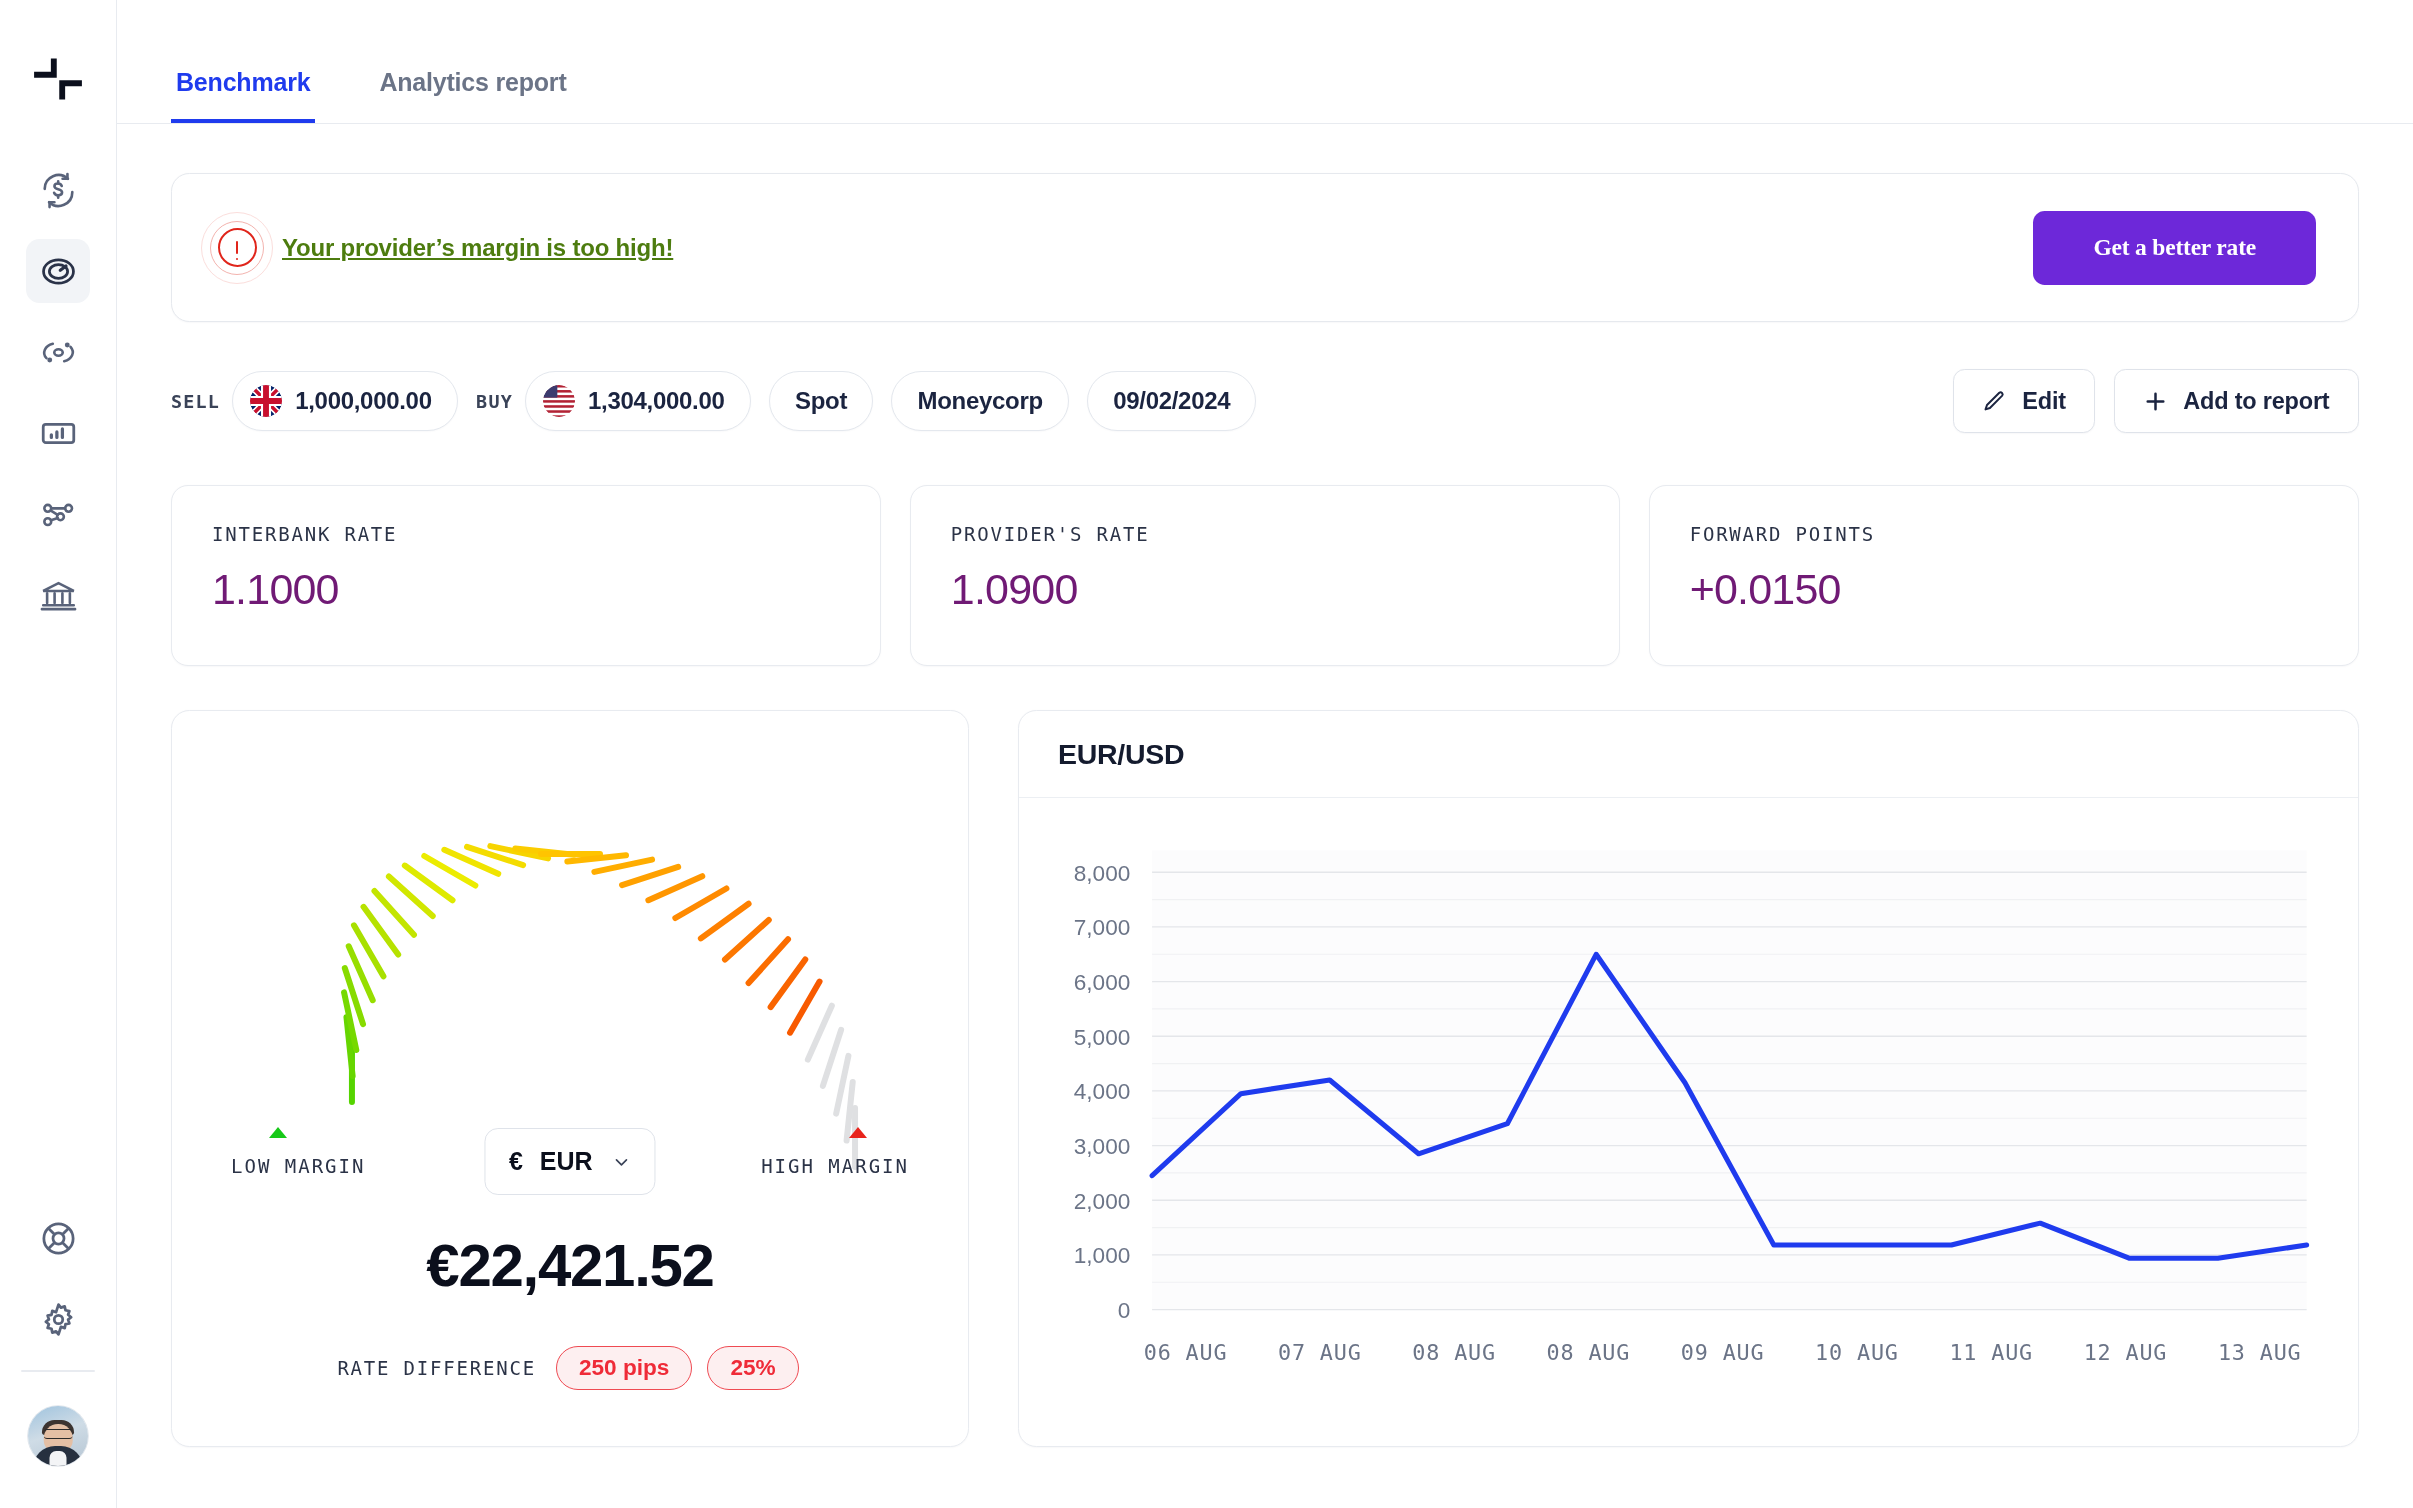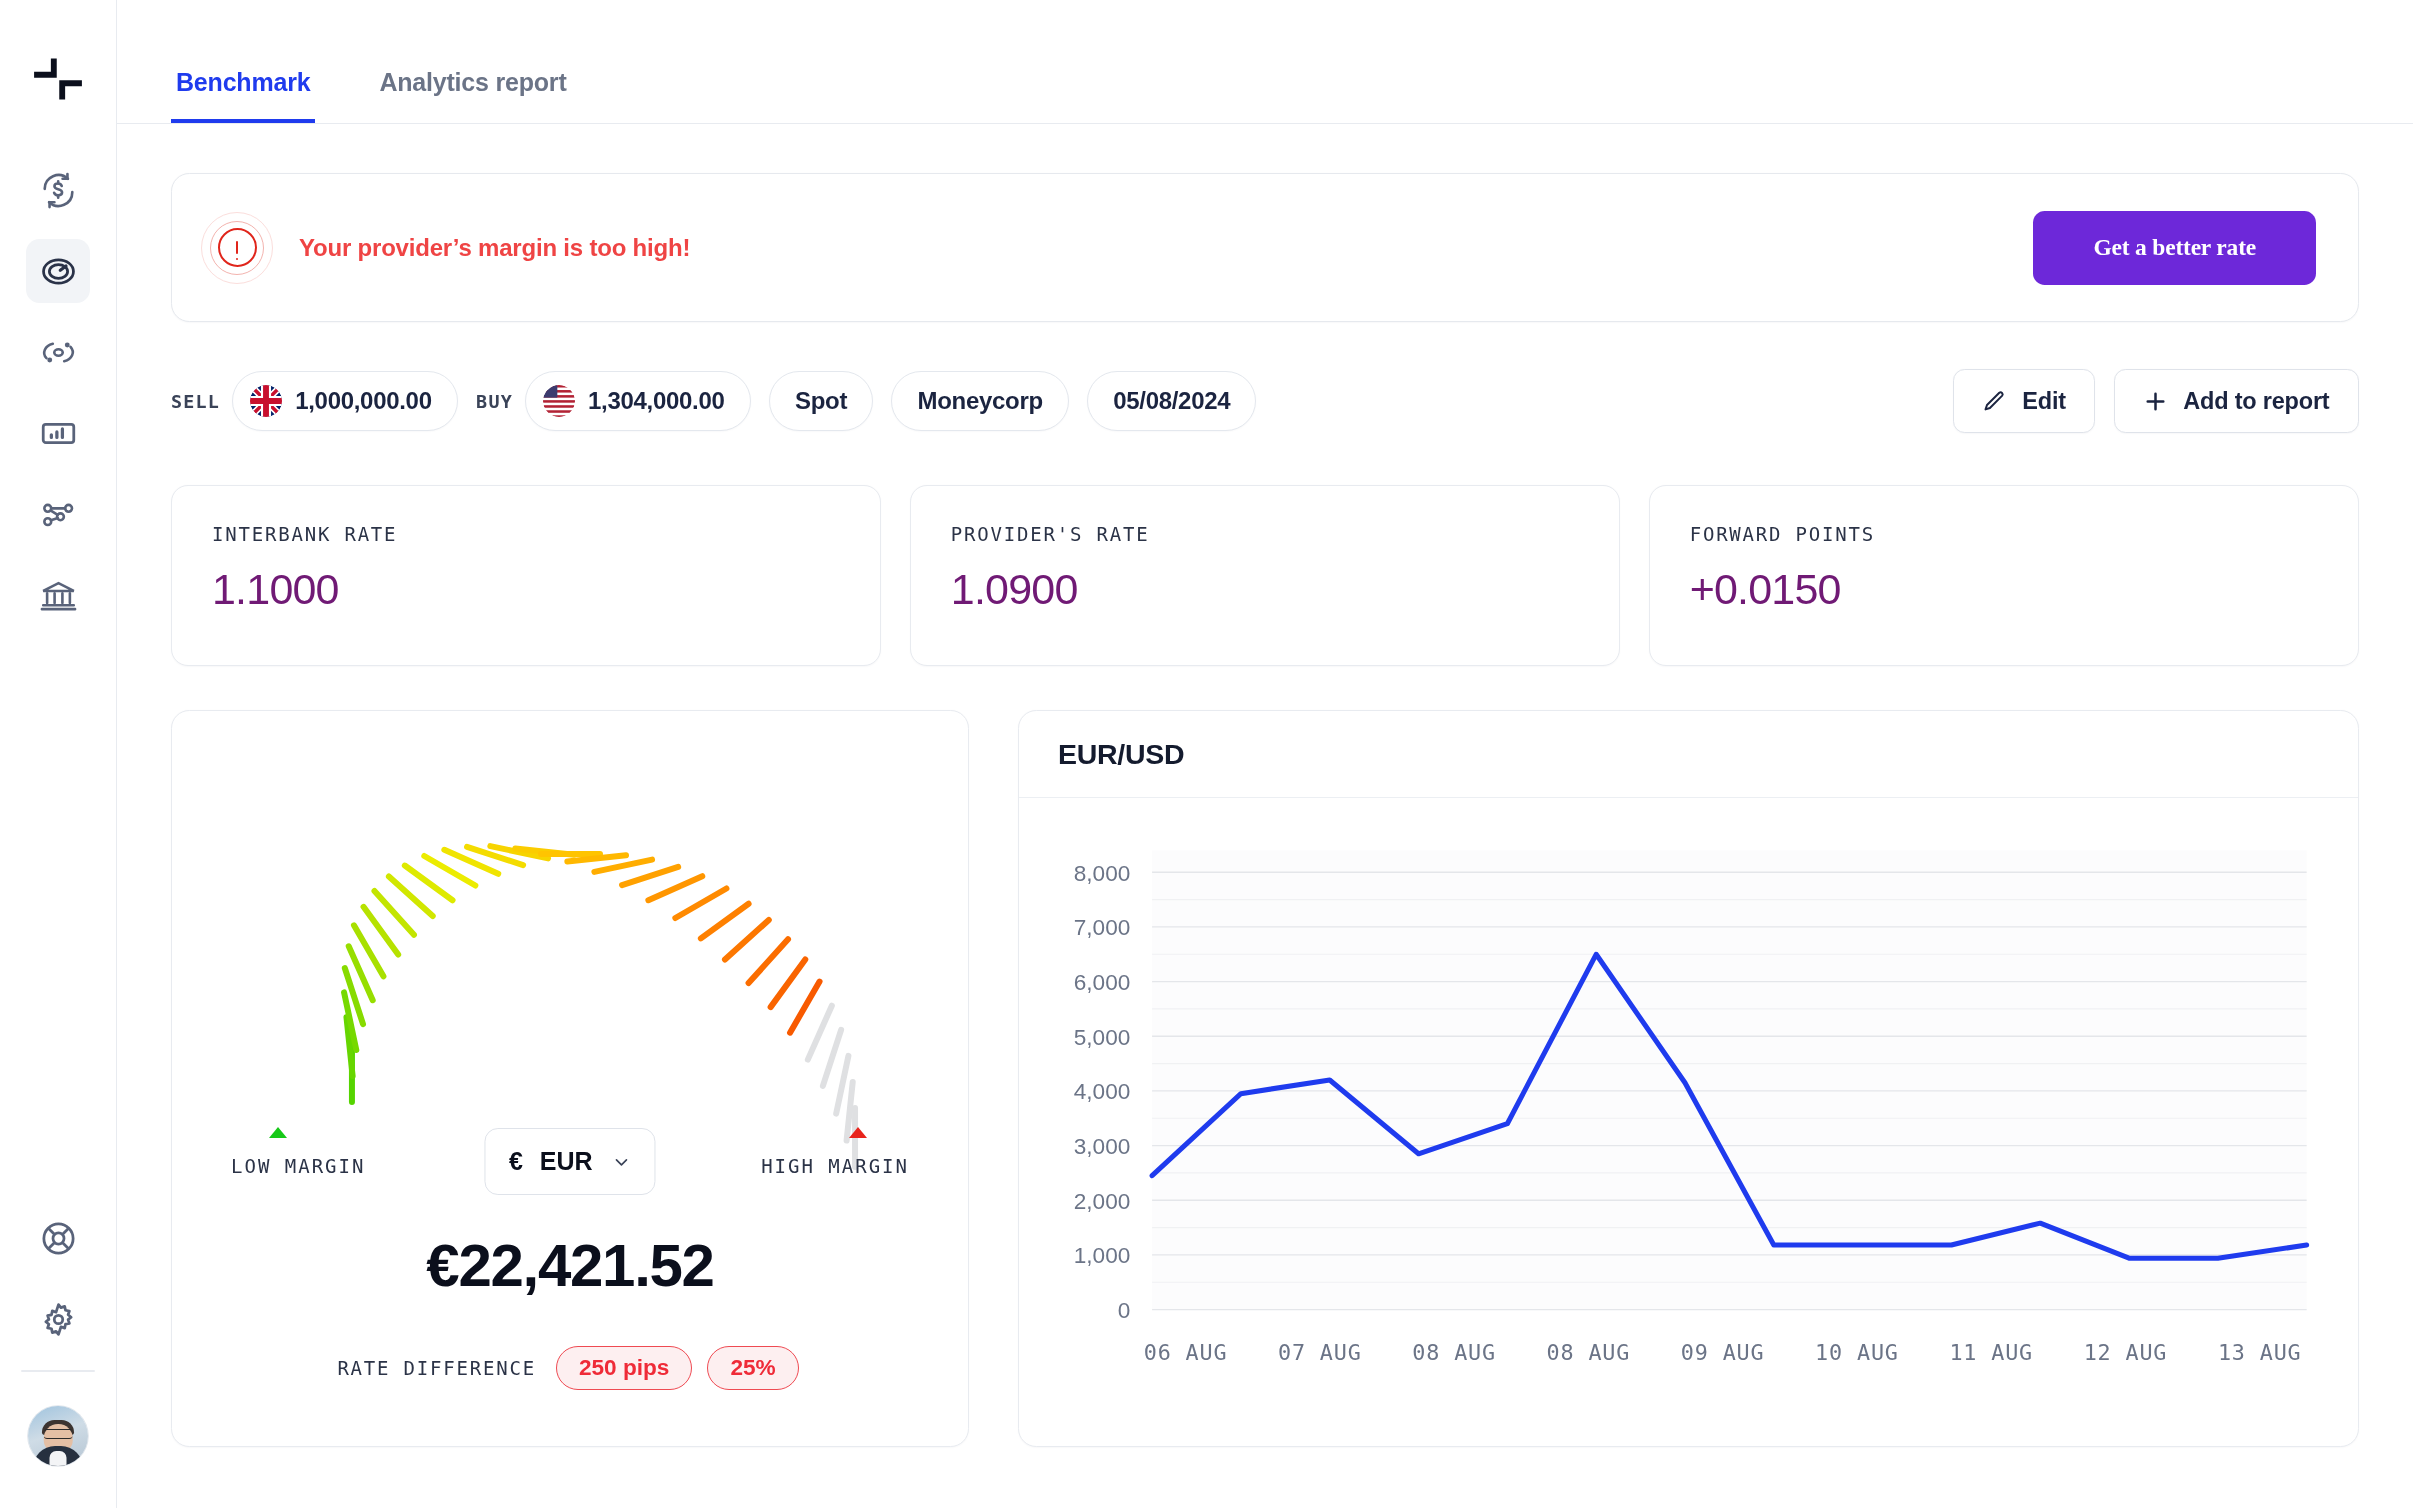--- a/index.html
+++ b/index.html
@@ -95,21 +95,21 @@
     width:35px;height:35px;border:2.5px solid #e0251b;
     display:flex;align-items:center;justify-content:center;
   }
   .alert-icon .bang{
     width:2.5px;height:13.4px;background:#e0251b;border-radius:1.7px;position:relative;
   }
   .alert-icon .bang:after{
     content:"";position:absolute;left:0;bottom:-5.9px;width:2.5px;height:2.5px;
     background:#e0251b;border-radius:50%;
   }
-  #alert .msg{font-size:24px;font-weight:700;margin-left:27px;color:#ef4444;letter-spacing:-0.2px;}
+  #alert .msg{font-size:24px;font-weight:700;margin-left:10px;color:#4d7c0f;letter-spacing:-0.2px;text-decoration:underline;}
   #alert .grow{flex:1 1 auto;}
   #alert .cta{
     background:#6d28d9;color:#fff;border:none;border-radius:11.7px;
     height:74px;padding:0 60px;font-size:23.5px;font-weight:700;
     font-family:Liberation Serif, serif;letter-spacing:-0.2px;
   }
 
   
   #tradebar{
     margin:44px 54px 0 54px;height:70px;
@@ -359,21 +359,21 @@
               <rect y="36" width="38" height="3" fill="#B22234"></rect>
               <rect x="0" y="0" width="17" height="15" fill="#3C3B6E"></rect>
             </g>
           </svg>
         </span>
         <span>1,304,000.00</span>
       </div>
 
       <div class="pill">Spot</div>
       <div class="pill">Moneycorp</div>
-      <div class="pill">05/08/2024</div>
+      <div class="pill">09/02/2024</div>
 
       <div class="grow"></div>
 
       <div class="obtn">
         <span class="gl">
           <svg width="25" height="25" viewBox="0 0 24 24" fill="none" stroke="#1b2440" stroke-width="1.9" stroke-linecap="round" stroke-linejoin="round">
             <path d="M16.6 3.6a2 2 0 0 1 2.8 2.8L7.6 18.2 3.4 19.6l1.4-4.2z"></path>
           </svg>
         </span>
         <span>Edit</span>

